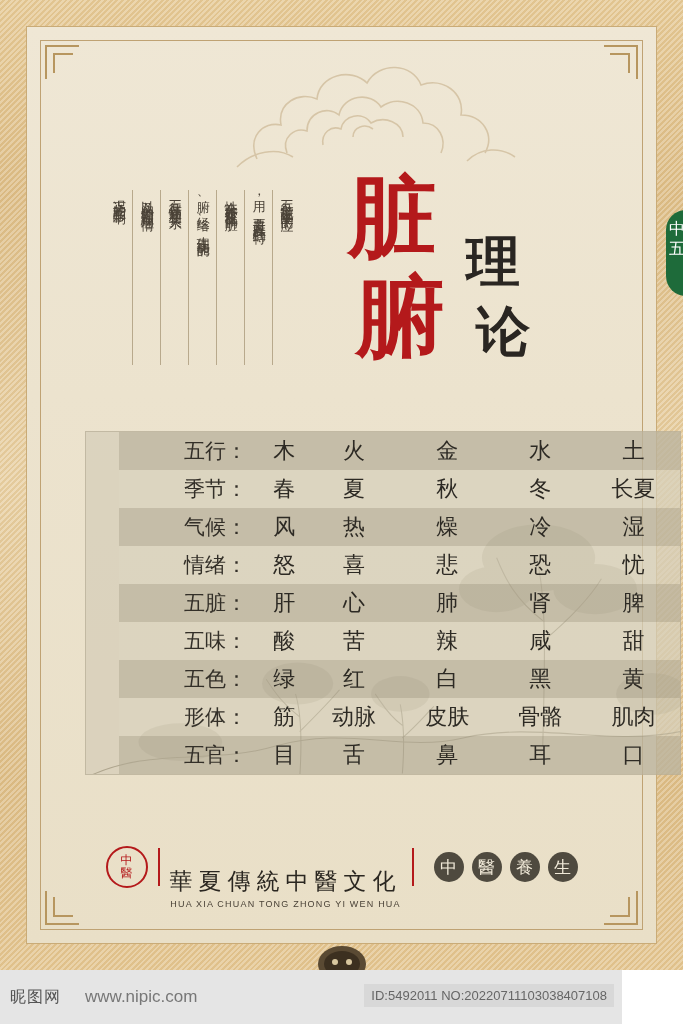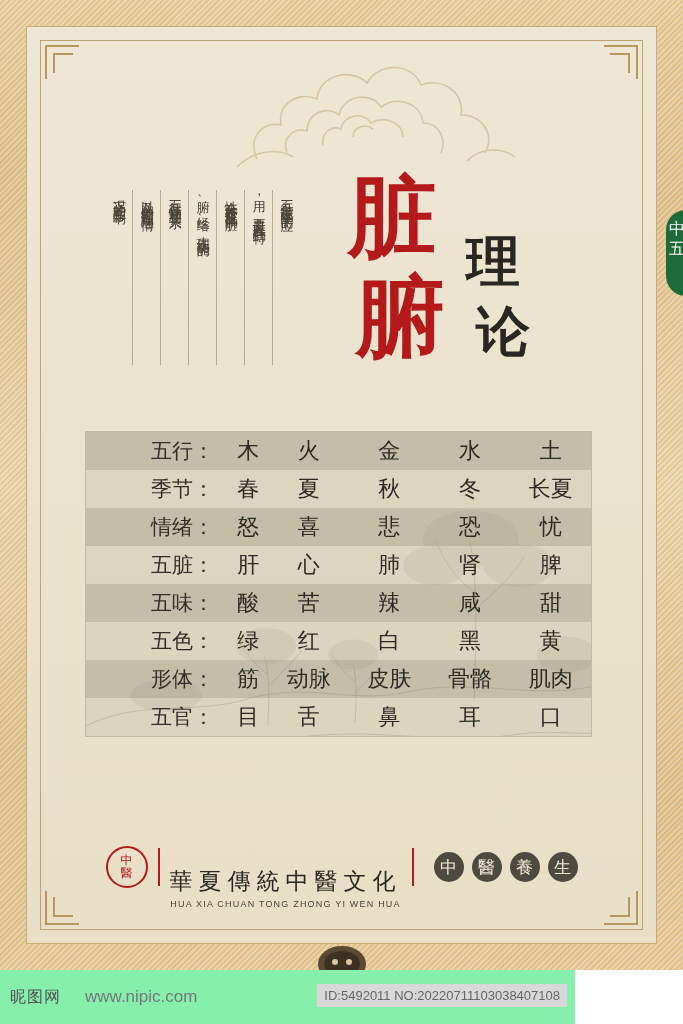--- a/index.html
+++ b/index.html
@@ -173,25 +173,26 @@
     padding: 0 6px;
     border-left: 1px solid #b8a98c;
   }
   .vcol:last-child { border-left: none; }
 
   
   .table-wrap {
     position: absolute;
     left: 58px;
     top: 404px;
-    width: 507px;
+    width: 596px;
     background: rgba(206,199,178,0.55);
     border: 1px solid rgba(170,160,135,0.5);
     box-sizing: border-box;
     overflow: hidden;
+    padding-left: 33px;
   }
   .scenery {
     position: absolute;
     left: 0; top: 0; right: 0; bottom: 0;
     opacity: 0.55;
     pointer-events: none;
   }
   table.five {
     position: relative;
     width: 100%;
@@ -286,23 +287,23 @@
     left: 50%;
     transform: translateX(-50%);
     bottom: -20px;
     width: 54px;
     height: 46px;
   }
 
   
   .wmbar {
     position: relative;
-    width: 575px;
+    width: 622px;
     height: 54px;
-    background: #86efac;
+    background: #e5e5e5;
     display: flex;
     align-items: center;
   }
   .wm-logo {
     margin-left: 10px;
     font-family: "DejaVu Sans", sans-serif;
     font-size: 16px;
     color: #555;
     letter-spacing: 1px;
   }
@@ -398,20 +399,28 @@
         </tr>
         <tr>
           <td class="label">季节：</td>
           <td>春</td>
           <td>夏</td>
           <td>秋</td>
           <td>冬</td>
           <td>长夏</td>
         </tr>
         <tr>
+          <td class="label">气候：</td>
+          <td>风</td>
+          <td>热</td>
+          <td>燥</td>
+          <td>冷</td>
+          <td>湿</td>
+        </tr>
+        <tr>
           <td class="label">情绪：</td>
           <td>怒</td>
           <td>喜</td>
           <td>悲</td>
           <td>恐</td>
           <td>忧</td>
         </tr>
         <tr>
           <td class="label">五脏：</td>
           <td>肝</td>

